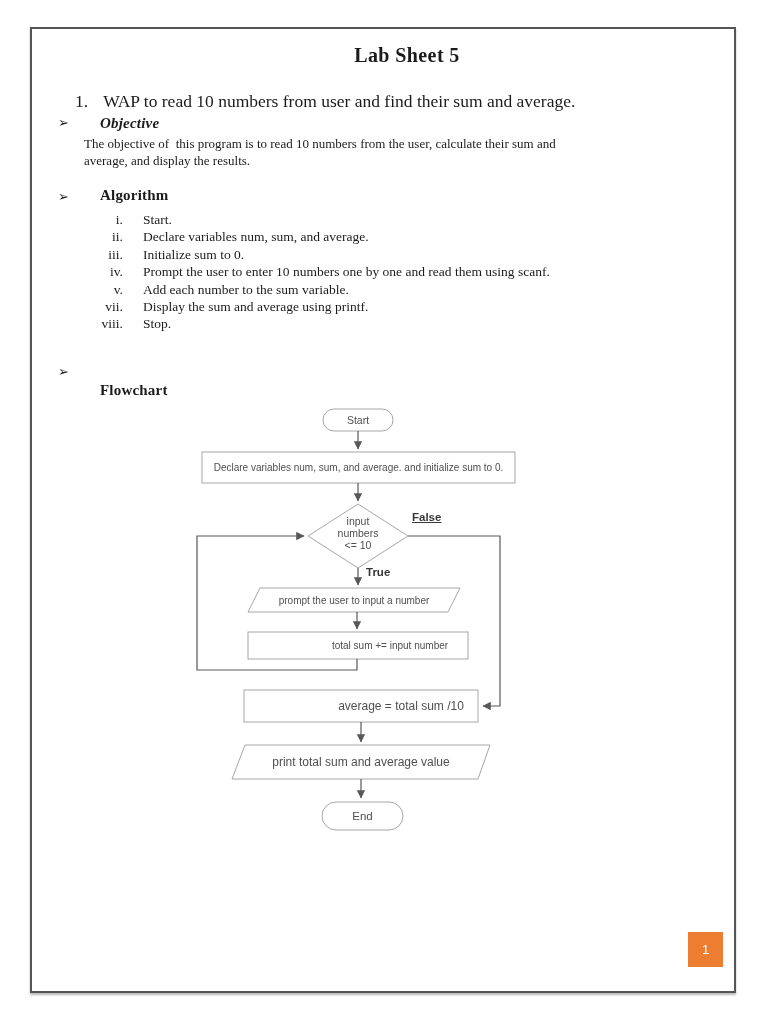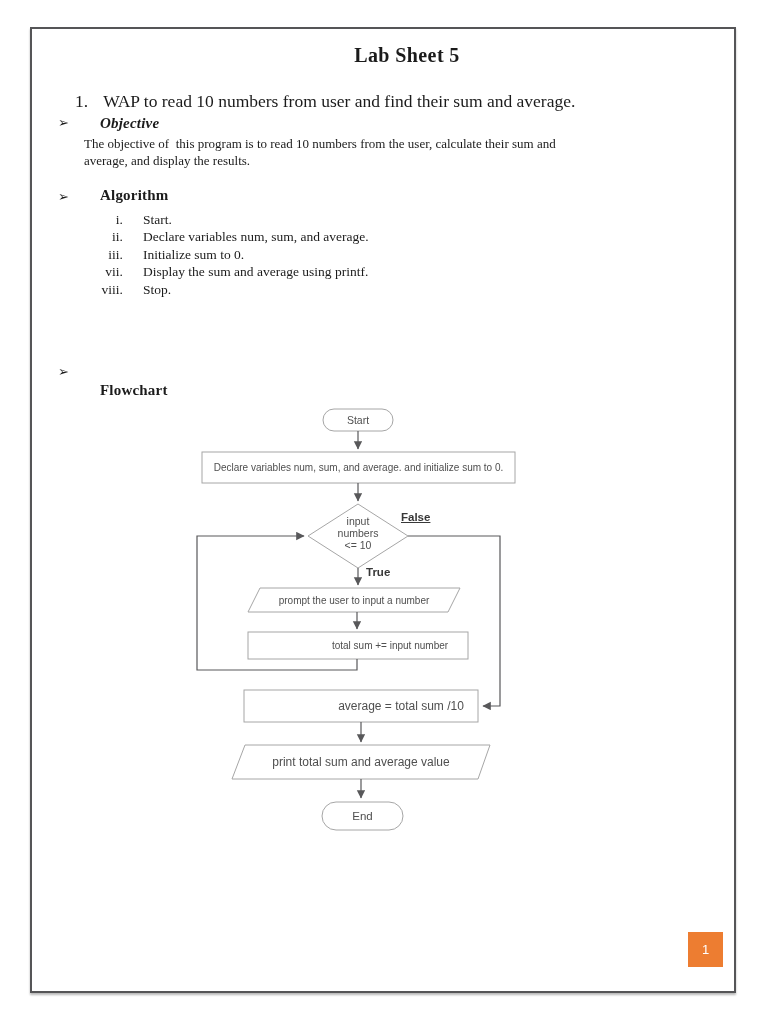--- a/index.html
+++ b/index.html
@@ -50,20 +50,22 @@
 <div class="sec-heading" style="top:115px;font-style:italic;">Objective</div>
 <div class="obj-line" style="top:136px;">The objective of  this program is to read 10 numbers from the user, calculate their sum and</div>
 <div class="obj-line" style="top:153px;">average, and display the results.</div>
 
 <span class="bullet" style="top:189px;">➢</span>
 <div class="sec-heading" style="top:187px;">Algorithm</div>
 <div class="steps">
   <div class="step"><span class="step-num">i.</span><span>Start.</span></div>
   <div class="step"><span class="step-num">ii.</span><span>Declare variables num, sum, and average.</span></div>
   <div class="step"><span class="step-num">iii.</span><span>Initialize sum to 0.</span></div>
+  <div class="step"><span class="step-num">iv.</span><span>Prompt the user to enter 10 numbers one by one and read them using scanf.</span></div>
+  <div class="step"><span class="step-num">v.</span><span>Add each number to the sum variable.</span></div>
   <div class="step"><span class="step-num">vii.</span><span>Display the sum and average using printf.</span></div>
   <div class="step"><span class="step-num">viii.</span><span>Stop.</span></div>
 </div>
 
 <span class="bullet" style="top:364px;">➢</span>
 <div class="sec-heading" style="top:382px;">Flowchart</div>
 
 <svg class="fc-svg" viewBox="0 0 768 1024">
   <defs>
     <marker id="ah" markerWidth="8" markerHeight="8" refX="6.5" refY="3.5" orient="auto">
@@ -90,21 +92,21 @@
     <path d="M361,722 L361,742" marker-end="url(#ah)"></path>
     <path d="M361,779 L361,798" marker-end="url(#ah)"></path>
   </g>
 </svg>
 
 <div class="fc-label" style="left:323px;top:409px;width:70px;height:22px;font-size:10.5px;">Start</div>
 <div class="fc-label" style="left:202px;top:452px;width:313px;height:31px;font-size:10px;">Declare variables num, sum, and average. and initialize sum to 0.</div>
 <div class="fc-label" style="left:318px;top:515px;width:80px;height:12px;font-size:10.5px;">input</div>
 <div class="fc-label" style="left:318px;top:527px;width:80px;height:12px;font-size:10.5px;">numbers</div>
 <div class="fc-label" style="left:318px;top:539px;width:80px;height:12px;font-size:10.5px;">&lt;= 10</div>
-<div class="fc-branch" style="left:401px;top:511px;text-decoration:underline;">False</div>
+<div class="fc-branch" style="left:412px;top:511px;text-decoration:underline;">False</div>
 <div class="fc-branch" style="left:366px;top:566px;">True</div>
 <div class="fc-label" style="left:248px;top:588px;width:212px;height:24px;font-size:10px;">prompt the user to input a number</div>
 <div class="fc-label" style="left:248px;top:632px;width:220px;height:27px;font-size:10px;margin-left:32px;">total sum += input number</div>
 <div class="fc-label" style="left:244px;top:690px;width:234px;height:32px;font-size:12px;padding-left:40px;">average = total sum /10</div>
 <div class="fc-label" style="left:232px;top:745px;width:258px;height:34px;font-size:12px;">print total sum and average value</div>
 <div class="fc-label" style="left:322px;top:802px;width:81px;height:28px;font-size:11.5px;">End</div>
 
 <div class="page-num-box" style="background: rgb(237, 125, 49);">
   <span>1</span>
 </div>

